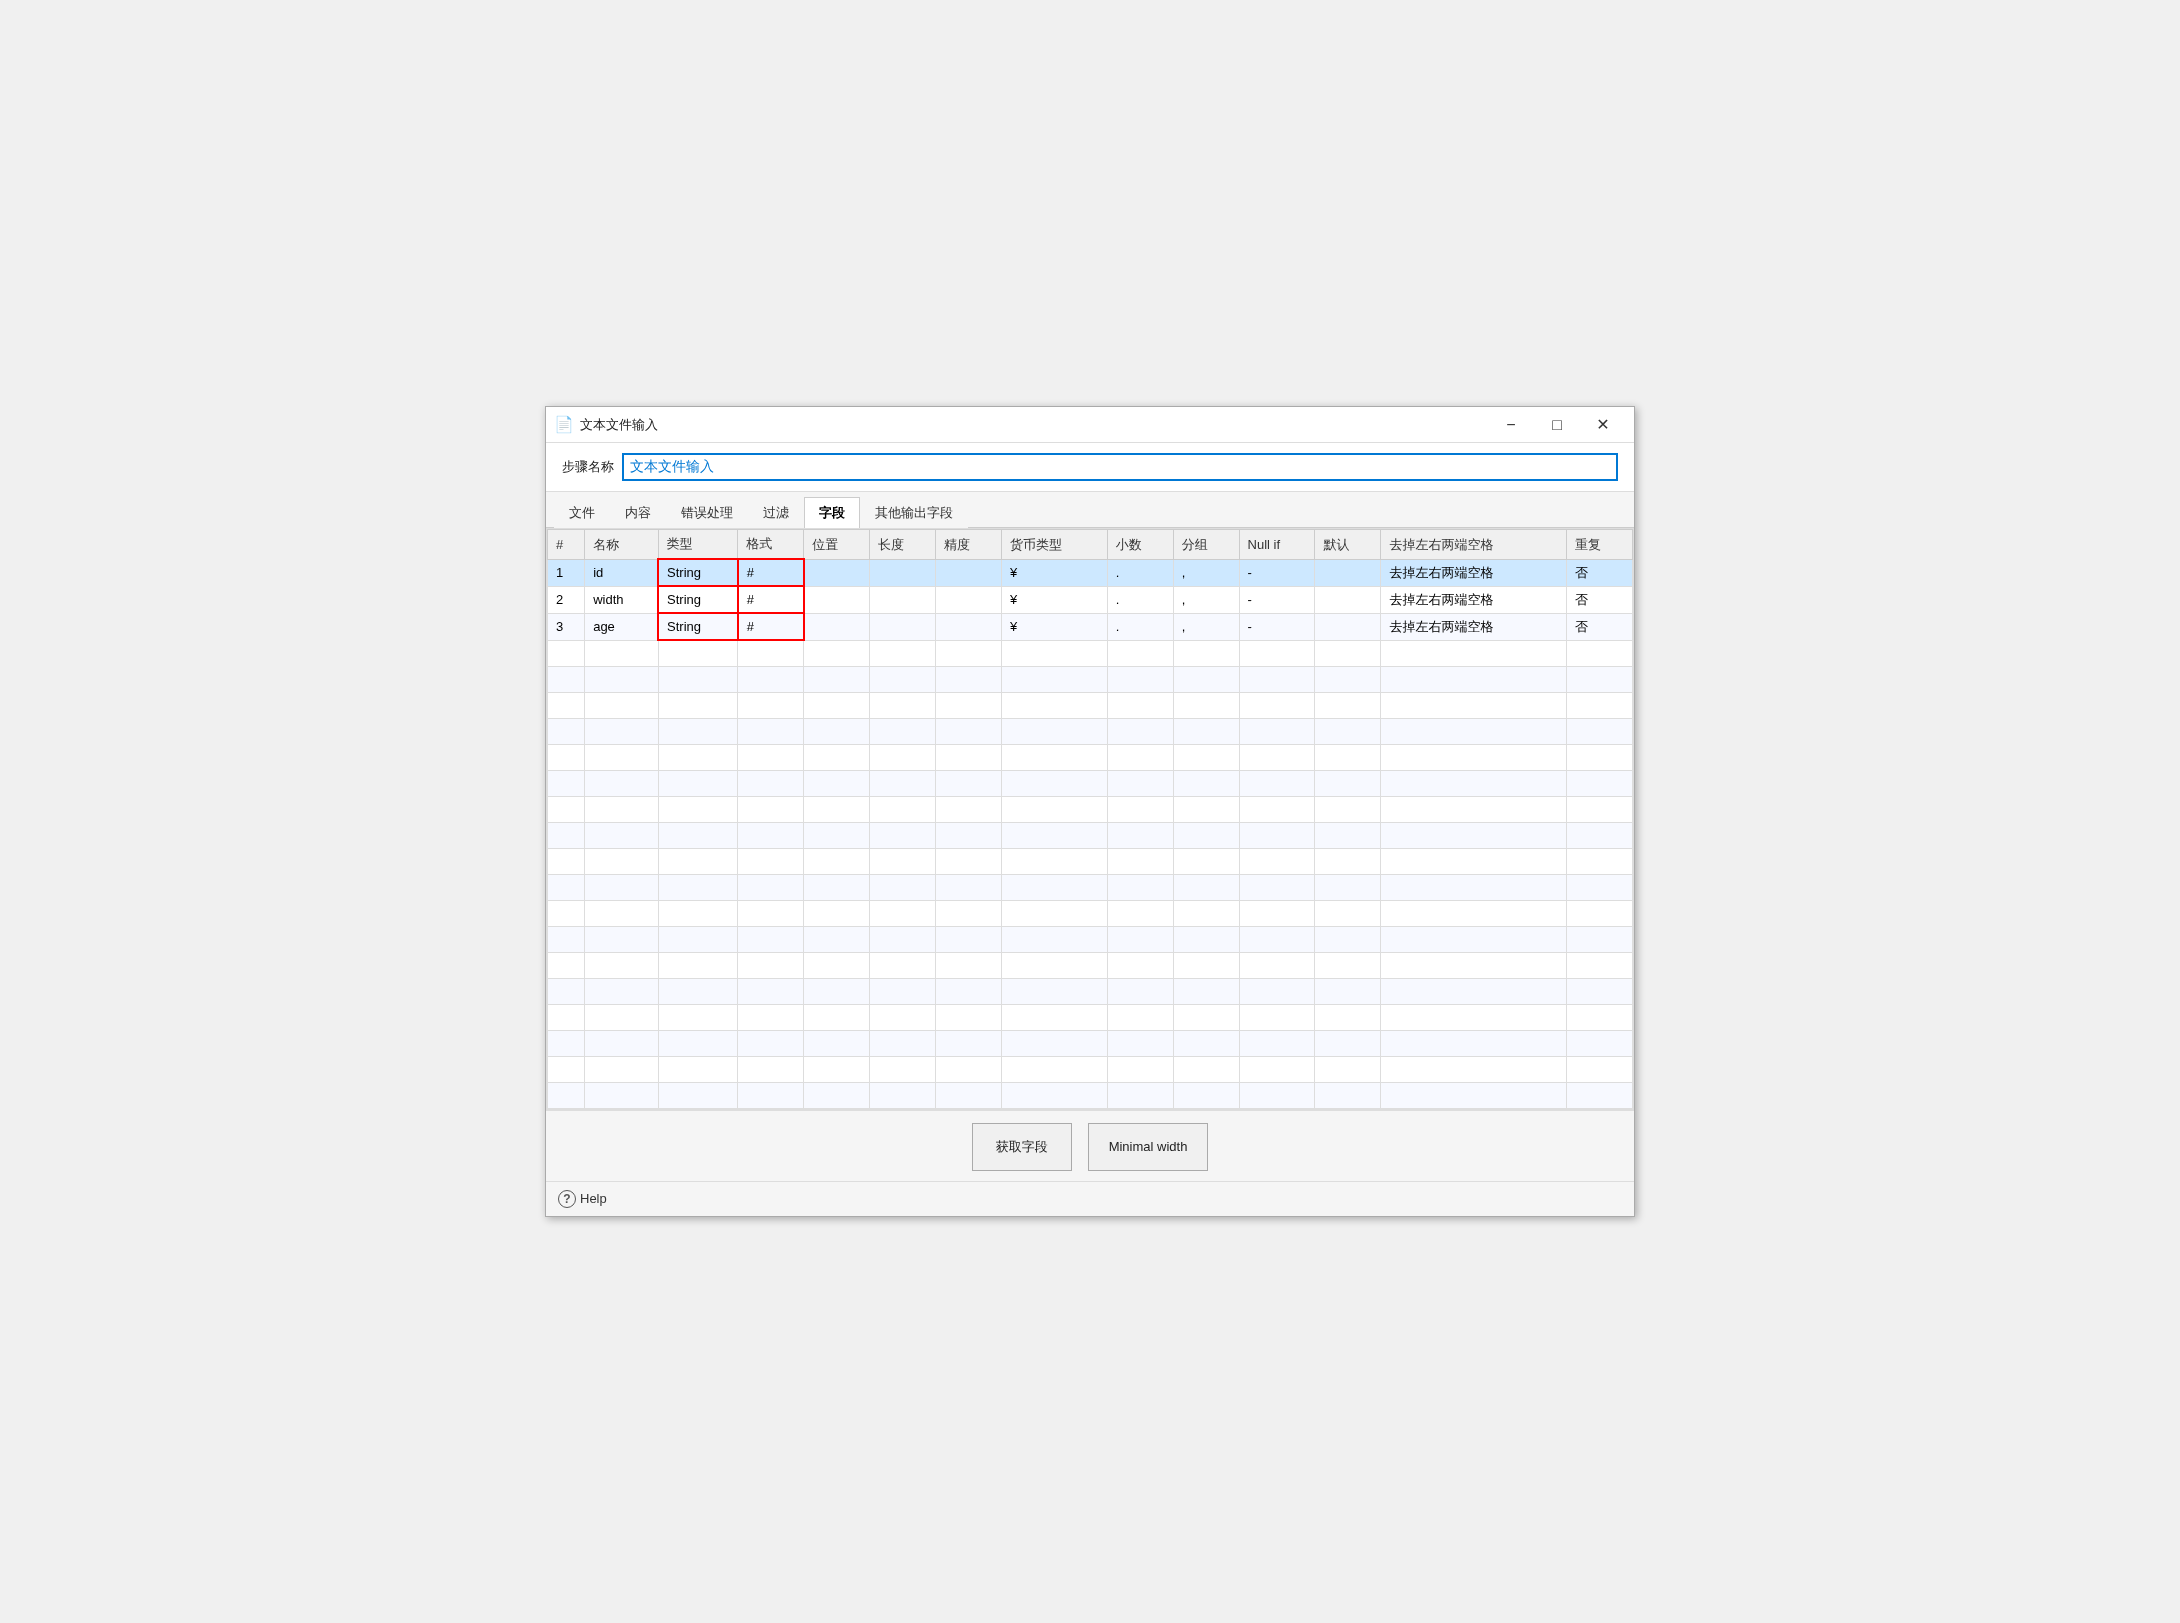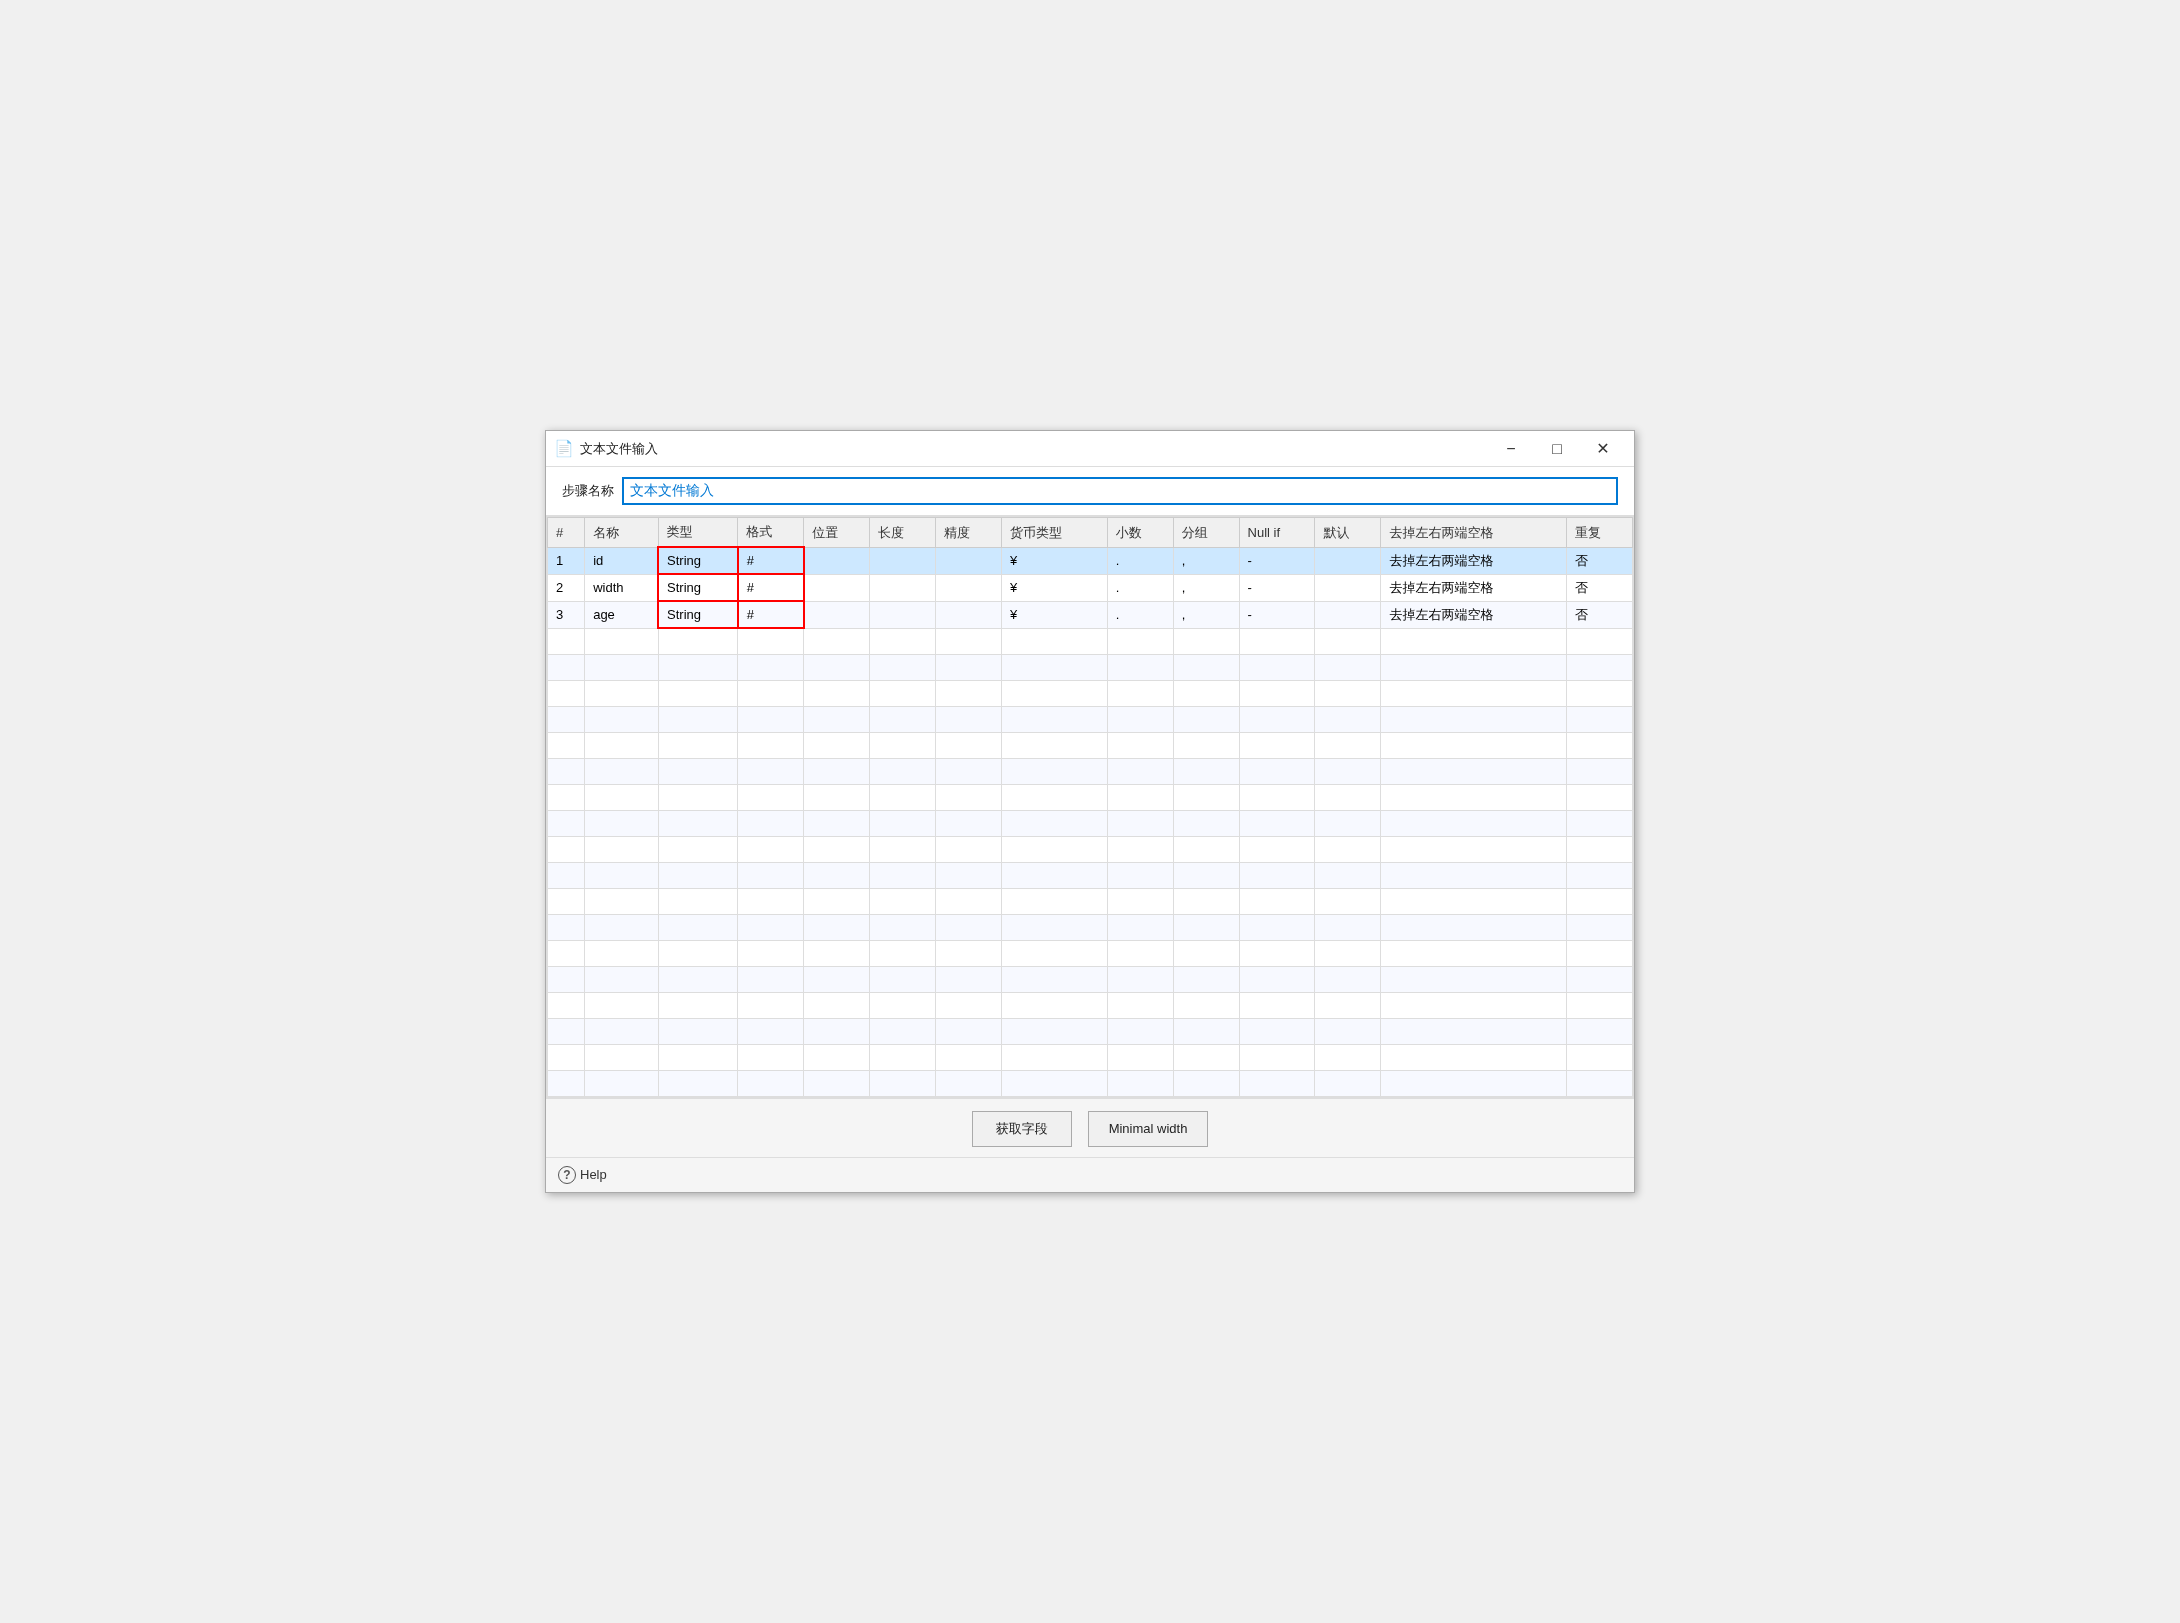--- a/index.html
+++ b/index.html
@@ -160,21 +160,21 @@
     .bottom-buttons {
       display: flex;
       justify-content: center;
       gap: 16px;
       padding: 12px 0 10px;
       background: #f5f5f5;
       border-top: 1px solid #ddd;
     }
     .btn {
       min-width: 100px;
-      height: 36px;
+      height: 48px;
       padding: 0 20px;
       border: 1px solid #aaa;
       background: #f0f0f0;
       font-size: 13px;
       cursor: pointer;
       color: #222;
     }
 
     .footer {
       display: flex;
@@ -225,20 +225,28 @@
       <button class="title-bar-btn">□</button>
       <button class="title-bar-btn close">✕</button>
     </div>
   </div>
 
   <div class="step-name-row">
     <span class="step-name-label">步骤名称</span>
     <input class="step-name-input" type="text" value="文本文件输入" style="">
   </div>
 
+  <div class="tabs">
+    <div class="tab">文件</div>
+    <div class="tab">内容</div>
+    <div class="tab">错误处理</div>
+    <div class="tab">过滤</div>
+    <div class="tab active">字段</div>
+    <div class="tab">其他输出字段</div>
+  </div>
 
   <div class="table-container">
     <table>
       <thead>
         <tr>
           <th>#</th>
           <th>名称</th>
           <th>类型</th>
           <th>格式</th>
           <th>位置</th>

